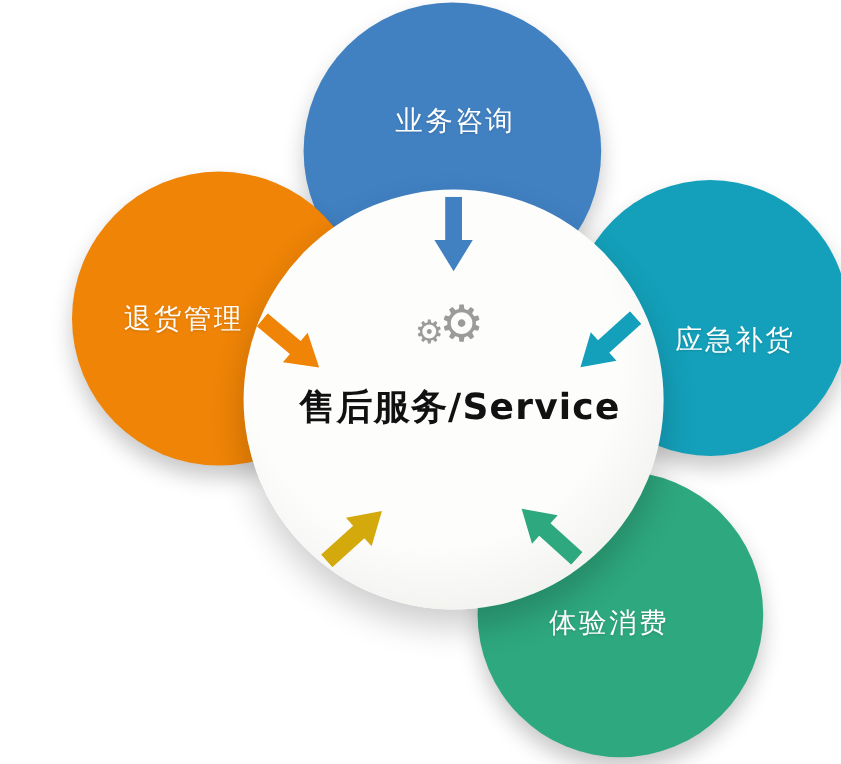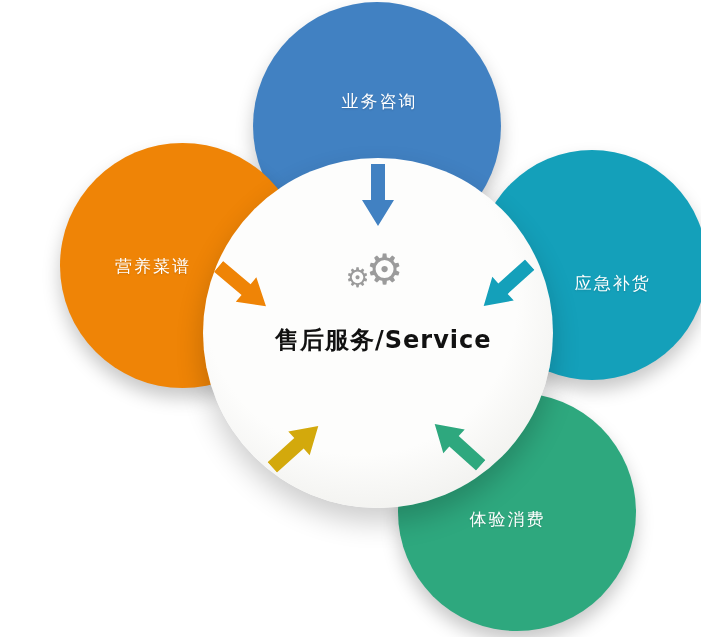--- a/index.html
+++ b/index.html
@@ -12,21 +12,21 @@
   }
   .circle{
     position:absolute;
     border-radius:50%;
     box-shadow:0 10px 18px rgba(0,0,0,0.22);
   }
   .circle .label{
     position:absolute;
     transform:translate(-50%,-50%);
     color:#ffffff;
-    font-size:17px;
+    font-size:23px;
     letter-spacing:2px;
     white-space:nowrap;
     text-shadow:0 1px 2px rgba(0,0,0,0.15);
   }
   .circle-blue  {left:253px;top:2px;  width:248px;height:248px;z-index:1;}
   .circle-orange{left:60px; top:143px;width:245px;height:245px;z-index:1;}
   .circle-teal  {left:477px;top:150px;width:230px;height:230px;z-index:1;}
   .circle-gold  {left:122px;top:388px;width:238px;height:238px;z-index:1;}
   .circle-green {left:398px;top:393px;width:238px;height:238px;z-index:1;}
 
@@ -41,21 +41,21 @@
     left:203px;top:158px;width:350px;height:350px;
     border-radius:50%;
     background:radial-gradient(circle at 45% 40%, #fdfdfc 55%, #efefec 82%, #e6e6e3 100%);
     box-shadow:0 14px 28px rgba(0,0,0,0.20);
     z-index:2;
   }
   .center-title{
     position:absolute;
     left:51.5%;top:52%;
     transform:translate(-50%,-50%);
-    font-size:24px;
+    font-size:30px;
     font-weight:bold;
     color:#111111;
     letter-spacing:1px;
     white-space:nowrap;
   }
   .gears{
     position:absolute;
     left:49%;top:32%;
     transform:translate(-50%,-50%);
     display:flex;
@@ -80,21 +80,21 @@
 </head>
 <body>
 
 <div class="stage">
 
   <div class="circle circle-blue" style="background: rgb(65, 129, 194);">
     <span class="label label-blue">业务咨询</span>
   </div>
 
   <div class="circle circle-orange" style="background: rgb(239, 132, 6);">
-    <span class="label label-orange">营养菜谱</span>
+    <span class="label label-orange">退货管理</span>
   </div>
 
   <div class="circle circle-teal" style="background: rgb(20, 160, 186);">
     <span class="label label-teal">应急补货</span>
   </div>
 
 
   <div class="circle circle-green" style="background: rgb(46, 168, 126);">
     <span class="label label-green">体验消费</span>
   </div>

